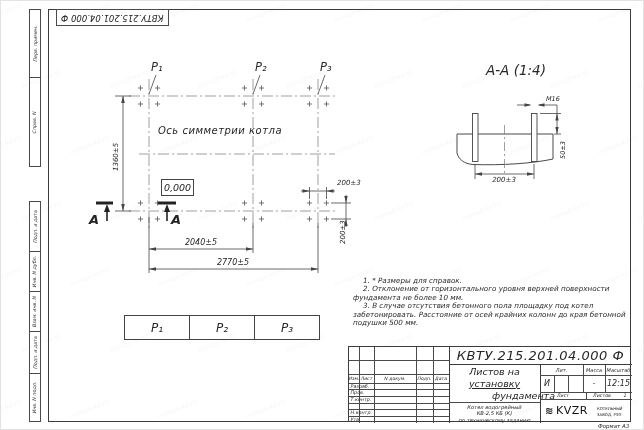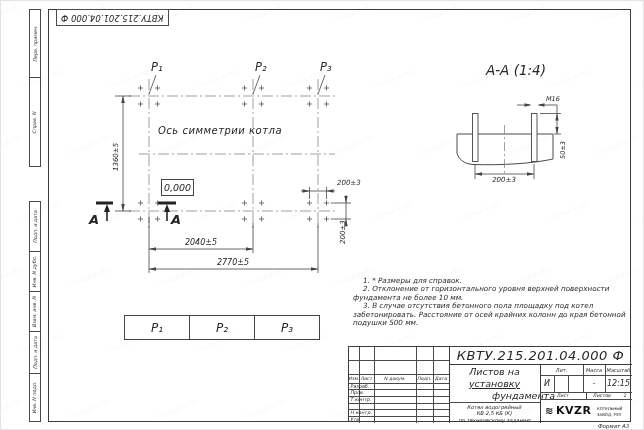--- a/index.html
+++ b/index.html
@@ -307,20 +307,20 @@
     <div class="c" style="left:256px;top:17px;width:27px;height:11px;font-size:5px;">Масштаб</div>
     <div class="c" style="left:191px;top:28px;width:14px;height:17px;font-size:8px;">И</div>
     <div class="c" style="left:234px;top:28px;width:22px;height:17px;font-size:8px;">-</div>
     <div class="c" style="left:256px;top:28px;width:27px;height:17px;font-size:8px;">12:15</div>
 
     <div class="c" style="left:191px;top:45px;width:46px;height:7px;font-size:4.8px;">Лист</div>
     <div class="c" style="left:237px;top:45px;width:32px;height:7px;font-size:4.8px;">Листов</div>
     <div class="c" style="left:269px;top:45px;width:14px;height:7px;font-size:4.8px;">1</div>
 
     <div class="t" style="left:196px;top:58px;font-size:10px;font-style:normal;font-weight:bold;color:#111;">≋</div>
-    <div class="t" style="left:207px;top:57px;font-size:11px;font-style:normal;font-weight:bold;color:#111;letter-spacing:0.5px;">KVZR</div>
+    <div class="t" style="left:207px;top:57px;font-size:11px;font-style:normal;font-weight:normal;color:#111;letter-spacing:0.5px;">KVZR</div>
     <div class="t" style="left:248px;top:59px;font-size:3.9px;font-style:normal;color:#222;">КОТЕЛЬНЫЙ</div>
     <div class="t" style="left:248px;top:64.5px;font-size:3.9px;font-style:normal;color:#222;">ЗАВОД, РЭП</div>
   </div>
 
   <span class="abs dtext" style="left:597px;top:421.5px;font-size:5.5px;">Формат А3</span>
 
 </div>
 
 </body></html>

